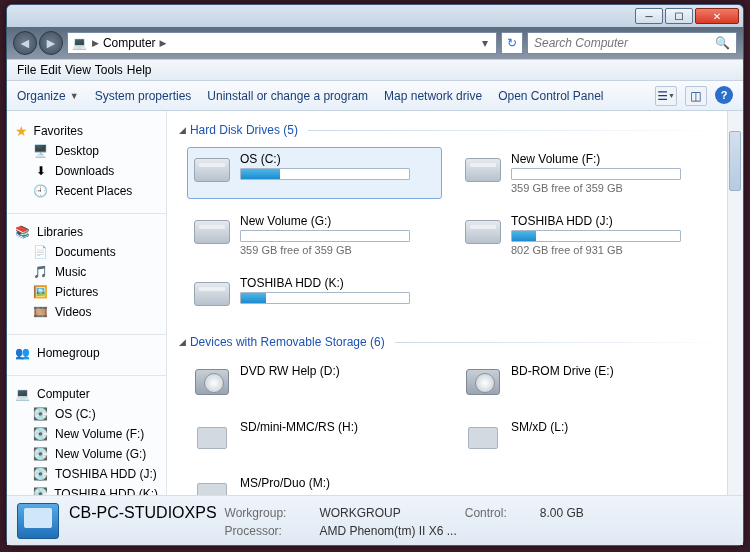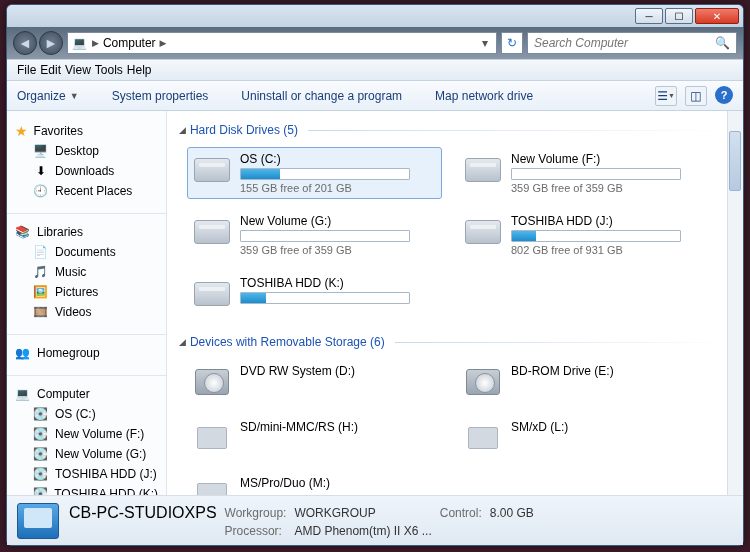--- a/index.html
+++ b/index.html
@@ -12,21 +12,21 @@
 .navarrows { display: flex; gap: 2px; }
 .navarrow { width: 24px; height: 24px; border-radius: 12px; background: radial-gradient(#6e7f92,#3f4d5c); border: 1px solid #2c3742; display: flex; align-items: center; justify-content: center; color: #cfd8e2; font-size: 14px; cursor: pointer; }
 .addressbar { flex: 1; height: 22px; background: #fff; border: 1px solid #7a8aa0; display: flex; align-items: center; padding: 0 4px; gap: 4px; }
 .crumb { display: flex; align-items: center; gap: 4px; color: #000; cursor: pointer; }
 .addrdrop { margin-left: auto; color: #555; cursor: pointer; padding: 0 4px;}
 .refresh { width: 22px; height: 22px; background: #fff; border: 1px solid #7a8aa0; display: flex; align-items: center; justify-content: center; color: #2a6fc9; cursor: pointer; }
 .searchbox { width: 210px; height: 22px; background: #fff; border: 1px solid #7a8aa0; display: flex; align-items: center; padding: 3px 6px; }
 .searchbox input { border: none; outline: none; flex: 1; font-style: italic; color: #888; background: transparent; }
 .menubar { height: 22px; background: linear-gradient(#f4f8fc,#e3ebf4); border-top: 1px solid #c5d2e0; border-bottom: 1px solid #c5d2e0; display: flex; align-items: center; padding: 0 10px; gap: 4px; }
 .menubar span { cursor: pointer; }
-.toolbar { height: 30px; background: linear-gradient(#f9fbfe,#e8f0f8); border-bottom: 1px solid #c5d2e0; display: flex; align-items: center; padding: 0 10px; color: #1a3e78; gap: 33px; }
+.toolbar { height: 30px; background: linear-gradient(#f9fbfe,#e8f0f8); border-bottom: 1px solid #c5d2e0; display: flex; align-items: center; padding: 0 10px; color: #1a3e78; gap: 16px; }
 .toolbar .item { cursor: pointer; display: flex; align-items: center; gap: 4px; }
 .toolbar .right { margin-left: auto; display: flex; gap: 8px; }
 .iconbtn { width: 22px; height: 20px; border: 1px solid #b8c6d6; background: #eef4fa; display: flex; align-items: center; justify-content: center; cursor: pointer; border-radius: 2px; }
 .help { color: #fff; background: #2a6fc9; border-radius: 10px; width: 18px; height: 18px; display: flex; align-items: center; justify-content: center; font-weight: bold; cursor: pointer; font-size: 11px;}
 .body { flex: 1; display: flex; background: #fff; overflow: hidden; }
 .sidebar { width: 160px; border-right: 1px solid #e0e6ec; background: #fafcfe; overflow-y: auto; padding: 6px 0; }
 .sbgroup { padding: 4px 8px 8px 8px; }
 .sbhead { display: flex; align-items: center; gap: 6px; padding: 2px 0; cursor: pointer; }
 .sbhead .star { color: #f5a623; font-size: 14px; }
 .sbitem { display: flex; align-items: center; gap: 6px; padding: 2px 0 2px 18px; cursor: pointer; white-space: nowrap; overflow: hidden; text-overflow: ellipsis; }
@@ -49,21 +49,21 @@
 .dinfo { flex: 1; display: flex; flex-direction: column; gap: 2px; }
 .dname { color: #000; }
 .bar { width: 170px; height: 12px; border: 1px solid #a9b8c9; background: #fff; border-radius: 1px; overflow: hidden; }
 .fill { height: 100%; background: linear-gradient(#4fb7e8,#1d8ccf); }
 .dfree { color: #6b6b6b; font-size: 11px; }
 .details { height: 50px; border-top: 1px solid #d6dee7; background: linear-gradient(#eef4fa,#e0e9f3); display: flex; align-items: center; padding: 0 10px; gap: 10px; }
 .pcicon { width: 42px; height: 36px; background: linear-gradient(#5aa9e6,#1d6fb8); border: 1px solid #1a5a94; border-radius: 3px; position: relative; }
 .pcicon::after{content:"";position:absolute;left:6px;top:4px;right:6px;bottom:10px;background:#cfe7f9;border-radius:2px;}
 .dgrid { display: grid; grid-template-columns: auto auto auto auto auto; column-gap: 8px; row-gap: 2px; align-items: center; font-size: 11px; }
 .dk { color: #6b6b6b; }
-.dv { color: #333; }
+.dv { color: #333; margin-left: 25px; }
 .dtitle { color: #000; font-size: 16px; grid-column: 1; }
 .triangle { font-size: 9px; color: #555; }
 </style>
 </head>
 <body>
 
 <div class="window">
   <div class="titlebar">
     <div class="winbtn">─</div>
     <div class="winbtn">☐</div>
@@ -98,20 +98,21 @@
   </div>
 
   <div class="toolbar">
     <div class="item">
         <span>Organize</span>
         <span class="triangle">▼</span>
       </div>
     <div class="item">System properties</div>
     <div class="item">Uninstall or change a program</div>
     <div class="item">Map network drive</div>
+    <div class="item">Open Control Panel</div>
     <div class="right">
       <div class="iconbtn">☰<span class="triangle" style="font-size:7px">▼</span></div>
       <div class="iconbtn">◫</div>
       <div class="help">?</div>
     </div>
   </div>
 
   <div class="body">
     <div class="sidebar">
       <div class="sbgroup">
@@ -200,21 +201,20 @@
       <div class="drives" id="hdd-list">
           <div class="drive selected">
             <div class="dricon">
               <div class="hdd"></div>
             </div>
             <div class="dinfo">
               <div class="dname">OS (C:)</div>
               <div class="bar">
                 <div class="fill" style="width:23%"></div>
               </div>
-              <div class="dfree">155 GB free of 201 GB</div>
             </div>
           </div>
           <div class="drive">
             <div class="dricon">
               <div class="hdd"></div>
             </div>
             <div class="dinfo">
               <div class="dname">New Volume (F:)</div>
               <div class="bar">
                 <div class="fill" style="width:0%"></div>
@@ -263,21 +263,21 @@
           <span class="triangle">◢</span>
           <span>Devices with Removable Storage (6)</span>
           <div class="rule"></div>
         </div>
       <div class="drives" id="rem-list">
           <div class="drive">
             <div class="dricon">
               <div class="dvd"></div>
             </div>
             <div class="dinfo">
-              <div class="dname">DVD RW System (D:)</div>
+              <div class="dname">DVD RW Help (D:)</div>
             </div>
           </div>
           <div class="drive">
             <div class="dricon">
               <div class="dvd"></div>
             </div>
             <div class="dinfo">
               <div class="dname">BD-ROM Drive (E:)</div>
             </div>
           </div>

